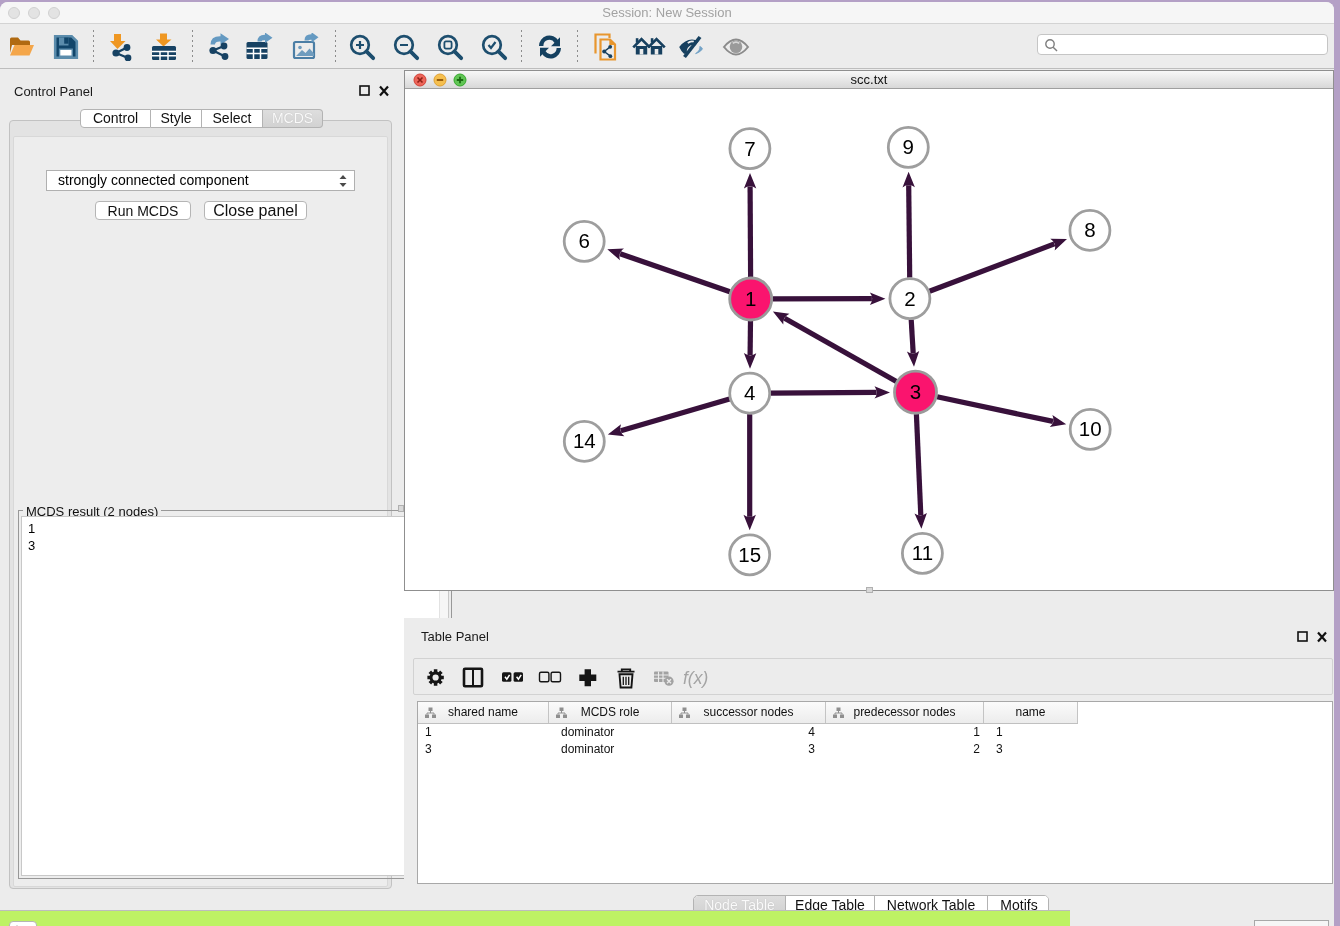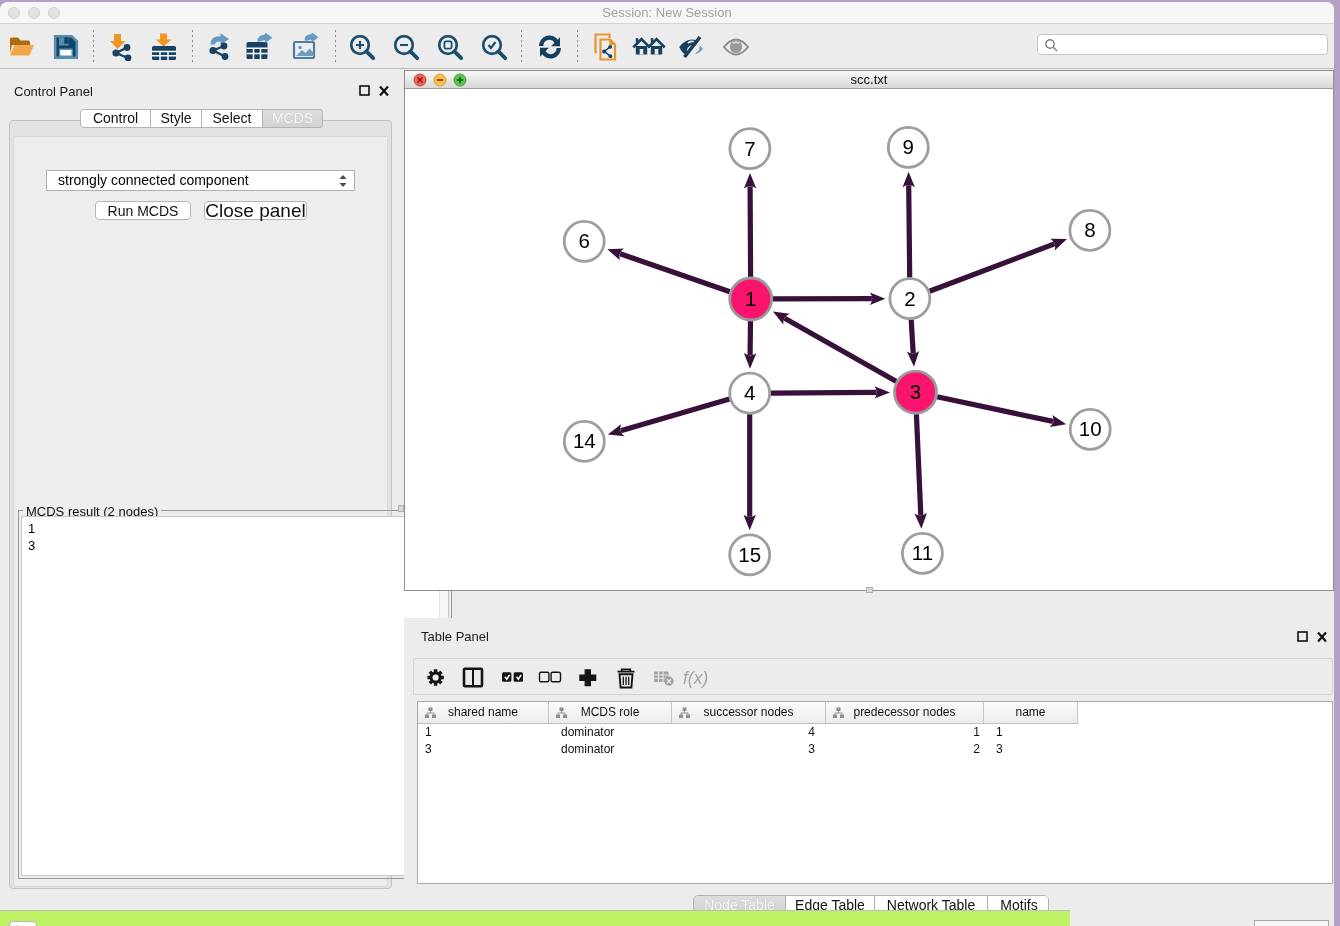--- a/index.html
+++ b/index.html
@@ -198,21 +198,21 @@
     <div class="tab" style="left:202px;width:61px;border-left:none">Select</div>
     <div class="tab" style="left:263px;width:60px;border-left:none;border-radius:0 4px 4px 0;background:linear-gradient(#dedede,#d2d2d2);color:#fafafa;text-shadow:0 0 1px #b0b0b0">MCDS</div>
     <div id="tabpane">
       <div id="mcdsinner">
         <div style="position:absolute;left:32px;top:33px;width:309px;height:21px;background:#fff;border:1px solid #b0b0b0;border-radius:0;font-size:14px;line-height:19px;padding-left:11px">strongly connected component
           <svg style="position:absolute;right:6px;top:3px" width="10" height="14" viewBox="0 0 10 14">
             <path d="M1.5 5 L5 1 L8.5 5 Z M1.5 9 L5 13 L8.5 9 Z" fill="#4a4a4a"></path>
           </svg>
         </div>
         <div class="btn" style="left:81px;top:64px;width:96px;height:19px;line-height:18px;font-size:14px">Run MCDS</div>
-        <div class="btn" style="left:190px;top:64px;width:103px;height:19px;line-height:18px;font-size:19px">Close panel</div>
+        <div class="btn" style="left:190px;top:64px;width:103px;height:19px;line-height:18px;font-size:16px">Close panel</div>
         <div style="position:absolute;left:4px;top:373px;width:434px;height:369px;border:1px solid #989898">
           <div style="position:absolute;left:4px;top:-7px;background:#ededed;padding:0 3px;font-size:13px;color:#111">MCDS result (2 nodes)</div>
           <div style="position:absolute;left:2px;top:5px;right:2px;bottom:2px;background:#fff;border:1px solid #c8c8c8;font-size:13px;padding:3px 0 0 6px;line-height:17px">1<br>3
             <div style="position:absolute;top:0;right:0;width:9px;height:100%;background:#f6f6f6;border-left:1px solid #e2e2e2"></div>
           </div>
         </div>
       </div>
     </div>
   </div>
   <div id="netwin">

